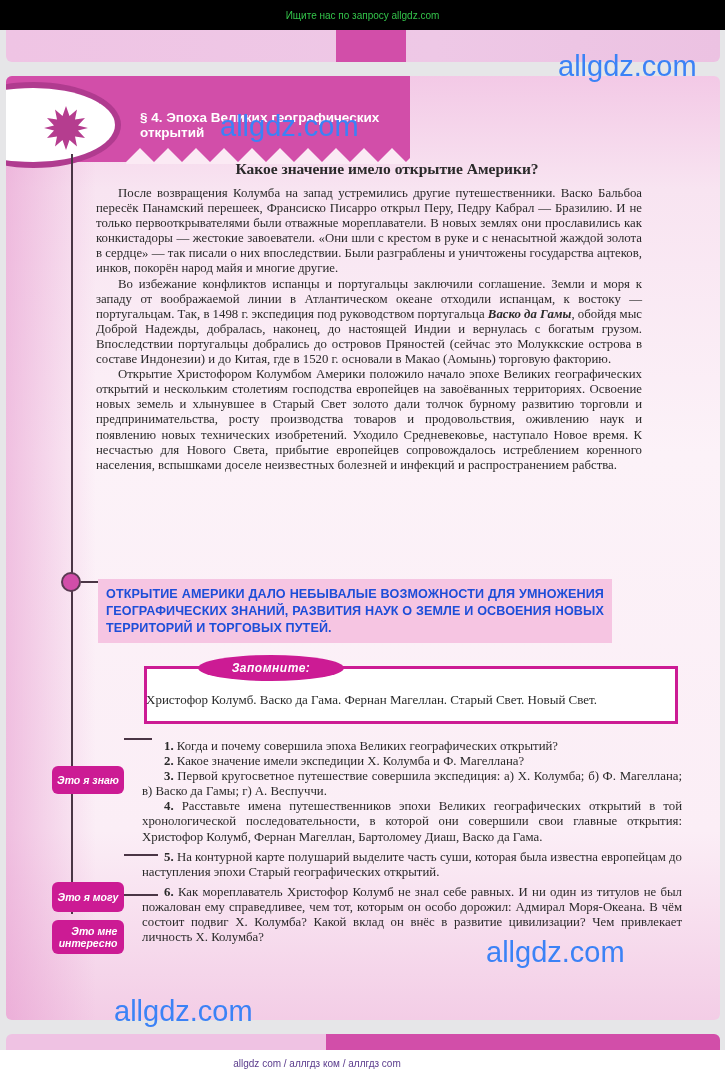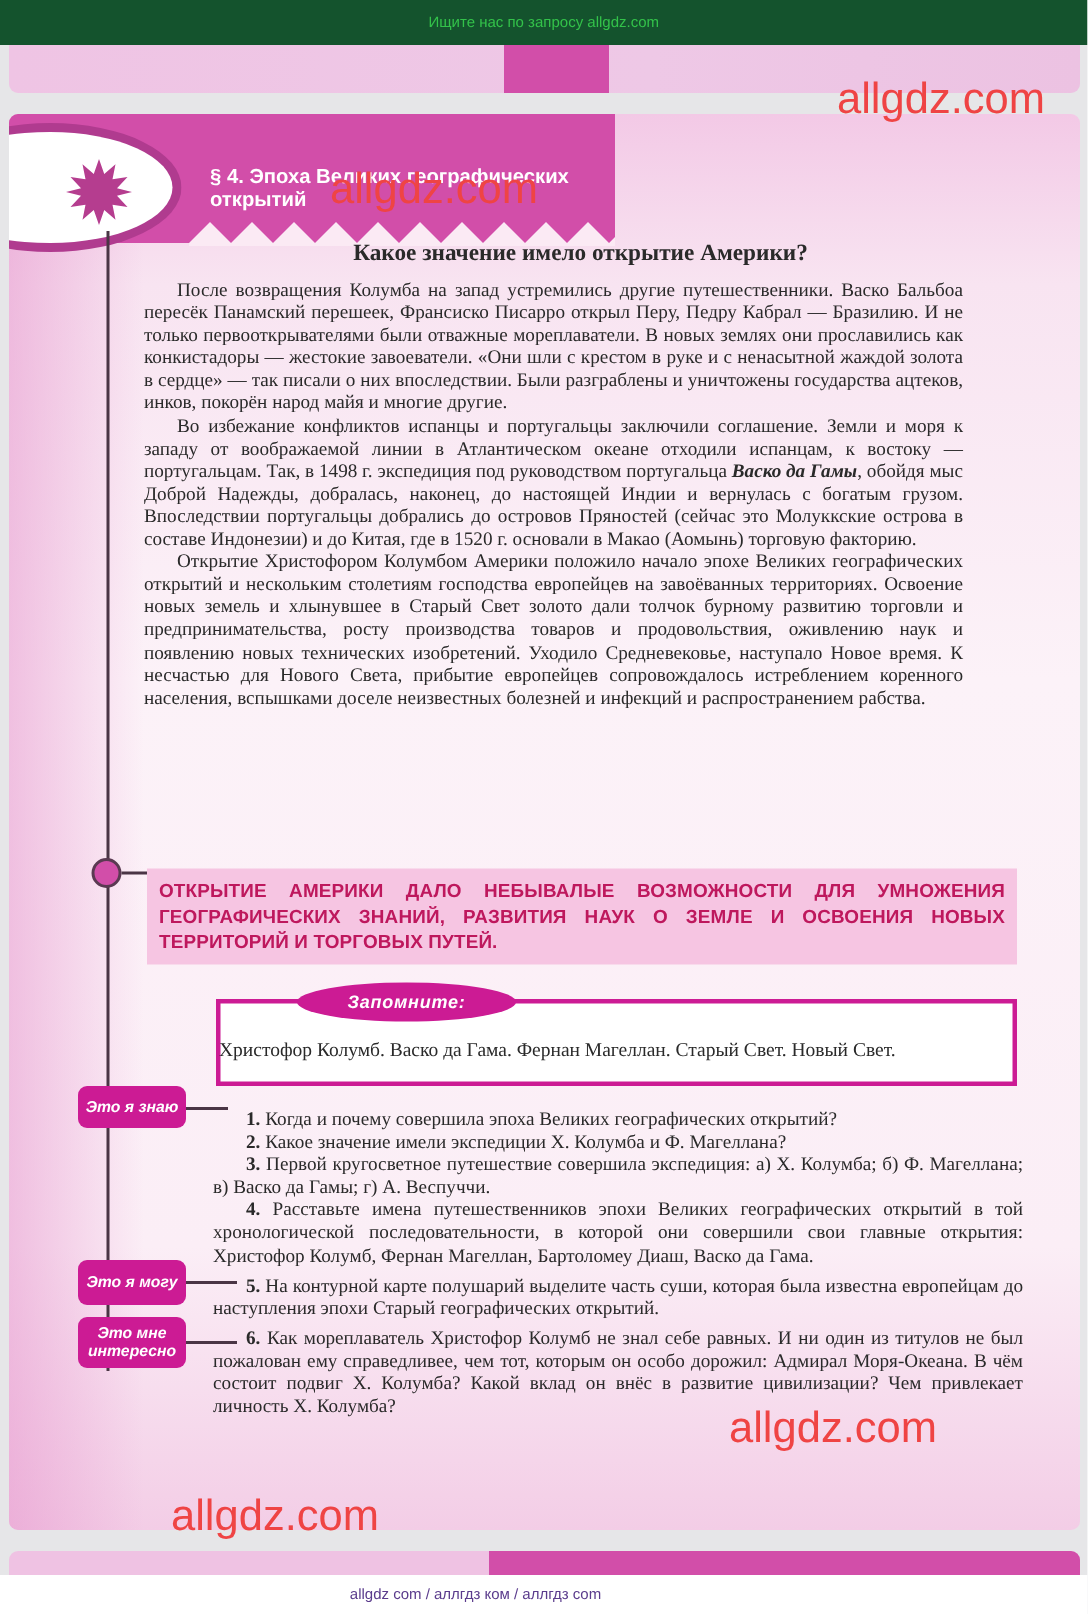--- a/index.html
+++ b/index.html
@@ -1,19 +1,19 @@
 <!DOCTYPE html>
 <html><head>
 <meta charset="utf-8">
 <style>
   * { box-sizing: border-box; margin: 0; padding: 0; }
   html, body { width: 725px; height: 1076px; overflow: hidden; background: #ffffff; }
   body { position: relative; font-family: "Liberation Serif", serif; color: #222; }
 
-  .top-banner { position: absolute; left: 0; top: 0; width: 725px; height: 30px; background: #14532d;
+  .top-banner { position: absolute; left: 0; top: 0; width: 725px; height: 30px; background: #000000;
     display: flex; align-items: center; justify-content: center; }
   .top-banner span { font-family: "Liberation Sans", sans-serif; font-size: 10px; color: #33c24a; }
 
   .viewer { position: absolute; left: 0; top: 30px; width: 725px; height: 1020px; background: #e6e6e8; }
 
   .prev-page { position: absolute; left: 6px; top: 0; width: 714px; height: 32px;
     background: linear-gradient(90deg, #efc4e4 0%, #eec8e6 60%, #ecc2e2 100%);
     border-radius: 0 0 6px 6px; overflow: hidden; }
   .prev-page .tab { position: absolute; left: 330px; top: 0; width: 70px; height: 32px; background: #d24ea9; }
 
@@ -37,48 +37,48 @@
   .dot-line { position: absolute; left: 75px; top: 505px; width: 22px; height: 2px; background: #4a3545; }
 
   .q-title { position: absolute; left: 0; width: 714px; top: 84px; text-align: center;
     font-weight: bold; font-size: 15.5px; color: #2a2a2a; padding-left: 48px; }
 
   .body-text { position: absolute; left: 90px; top: 110px; width: 546px; font-size: 12.8px; line-height: 15.1px;
     text-align: justify; color: #2a2a2a; }
   .body-text p { text-indent: 22px; }
   .body-text b i { font-weight: bold; font-style: italic; }
 
-  .highlight { position: absolute; left: 92px; top: 503px; width: 580px; height: 64px; background: #f6c5e2;
+  .highlight { position: absolute; left: 92px; top: 503px; width: 514px; height: 64px; background: #f6c5e2;
     font-family: "Liberation Sans", sans-serif; font-weight: bold; font-size: 12.6px; line-height: 17px;
-    color: #be185d; padding: 7px 8px; text-align: justify; letter-spacing: 0.1px; }
+    color: #1d4ed8; padding: 7px 8px; text-align: justify; letter-spacing: 0.1px; }
 
   .remember { position: absolute; left: 138px; top: 590px; width: 534px; height: 58px; border: 3px solid #cc1b94; background: #fff; }
   .remember-pill { position: absolute; left: 192px; top: 579px; width: 146px; height: 26px; border-radius: 50%;
     background: #cc1b94; color: #fff; font-family: "Liberation Sans", sans-serif; font-weight: bold; font-style: italic;
     font-size: 12px; display: flex; align-items: center; justify-content: center; letter-spacing: 0.5px; }
   .remember-text { position: absolute; left: 140px; top: 616px; width: 530px; text-align: left; font-size: 13px; color: #2a2a2a; }
 
   .badge { position: absolute; left: 46px; width: 72px; background: #cc1b94; color: #fff; border-radius: 6px;
     font-family: "Liberation Sans", sans-serif; font-weight: bold; font-style: italic; font-size: 10.5px; line-height: 12px;
-    display: flex; align-items: center; justify-content: center; text-align: center; }
+    display: flex; align-items: center; justify-content: center; text-align: right; margin-top: 42px; }
   .badge-line { position: absolute; height: 1.5px; background: #4a3545; }
 
   .questions { position: absolute; left: 136px; top: 663px; width: 540px; font-size: 12.8px; line-height: 15.1px;
     text-align: justify; color: #2a2a2a; }
   .questions p { text-indent: 22px; }
   .questions p.gap { margin-top: 5px; }
 
   .page-num { position: absolute; left: 325px; top: 874px; width: 70px; height: 70px; background: #d24ea9;
     color: #2a1a24; font-family: "Liberation Sans", sans-serif; font-weight: bold; font-size: 15px; text-align: center; padding-top: 10px; }
 
   .next-page { position: absolute; left: 6px; top: 1004px; width: 714px; height: 16px; border-radius: 6px 6px 0 0; overflow: hidden;
     background: #efc2e3; }
   .next-page .tab { position: absolute; left: 320px; top: 0; width: 394px; height: 16px; background: #d24ea9; }
 
-  .watermark { position: absolute; font-family: "Liberation Sans", sans-serif; font-size: 29px; color: #ef4444; z-index: 5; }
+  .watermark { position: absolute; font-family: "Liberation Sans", sans-serif; font-size: 29px; color: #3b82f6; z-index: 5; }
 
   .bottom-banner { position: absolute; left: 0; top: 1050px; width: 634px; height: 26px; background: #fff;
     display: flex; align-items: center; justify-content: center; }
   .bottom-banner span { font-family: "Liberation Sans", sans-serif; font-size: 10px; color: #5a3b8c; }
 </style>
 </head>
 <body>
 
 <div class="top-banner">
   <span>Ищите нас по запросу allgdz.com</span>

